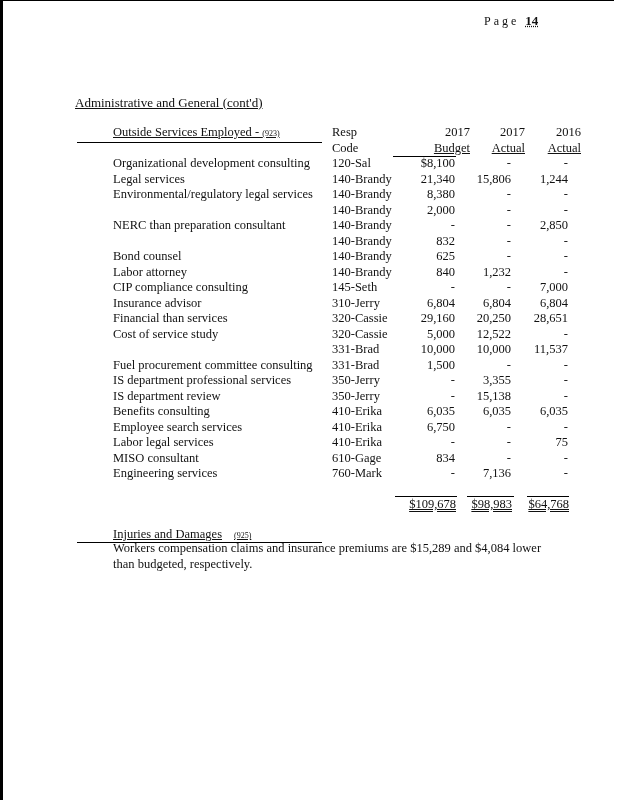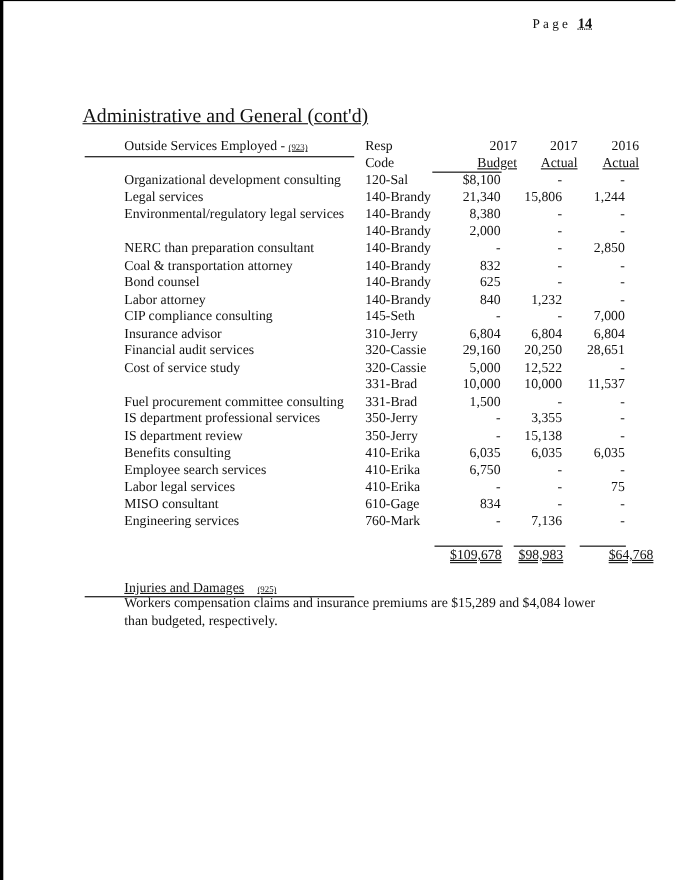--- a/index.html
+++ b/index.html
@@ -41,30 +41,31 @@
     .page-header .page-num {
       font-weight: bold;
       letter-spacing: 0;
       text-decoration: underline dotted;
       font-size: 13px;
     }
     .section-title {
       position: absolute;
       left: 75px;
       top: 95px;
-      font-size: 18px;
+      font-size: 13px;
       text-decoration: underline;
     }
     .subsection-title {
       position: absolute;
       left: 113px;
       top: 125px;
       font-size: 12.5px;
     }
     .subsection-title .u {
+      text-decoration: underline;
     }
     .subsection-title .code {
       font-size: 8px;
       text-decoration: underline;
     }
     .subsection-rule {
       position: absolute;
       left: 77px;
       top: 142px;
       width: 245px;
@@ -147,21 +148,21 @@
       line-height: 16px;
     }
     .totals .v {
       position: absolute;
       text-align: right;
       width: 70px;
       text-decoration: underline double;
     }
     .totals .v.b17 { left: 386px; }
     .totals .v.a17 { left: 442px; }
-    .totals .v.a16 { left: 499px; padding-left: 25px; }
+    .totals .v.a16 { left: 499px; }
 
     .injuries-title {
       position: absolute;
       left: 113px;
       top: 527px;
       font-size: 12.5px;
     }
     .injuries-title .u { text-decoration: underline; }
     .injuries-title .code {
       font-size: 8px;
@@ -250,21 +251,20 @@
       <span class="v a16">-</span>
     </div>
     <div class="row">
       <span class="desc">NERC than preparation consultant</span>
       <span class="resp">140-Brandy</span>
       <span class="v b17">-</span>
       <span class="v a17">-</span>
       <span class="v a16">2,850</span>
     </div>
     <div class="row">
-      <span class="desc">Coal &amp; transportation attorney</span>
       <span class="resp">140-Brandy</span>
       <span class="v b17">832</span>
       <span class="v a17">-</span>
       <span class="v a16">-</span>
     </div>
     <div class="row">
       <span class="desc">Bond counsel</span>
       <span class="resp">140-Brandy</span>
       <span class="v b17">625</span>
       <span class="v a17">-</span>
@@ -285,21 +285,21 @@
       <span class="v a16">7,000</span>
     </div>
     <div class="row">
       <span class="desc">Insurance advisor</span>
       <span class="resp">310-Jerry</span>
       <span class="v b17">6,804</span>
       <span class="v a17">6,804</span>
       <span class="v a16">6,804</span>
     </div>
     <div class="row">
-      <span class="desc">Financial audit services</span>
+      <span class="desc">Financial than services</span>
       <span class="resp">320-Cassie</span>
       <span class="v b17">29,160</span>
       <span class="v a17">20,250</span>
       <span class="v a16">28,651</span>
     </div>
     <div class="row">
       <span class="desc">Cost of service study</span>
       <span class="resp">320-Cassie</span>
       <span class="v b17">5,000</span>
       <span class="v a17">12,522</span>

